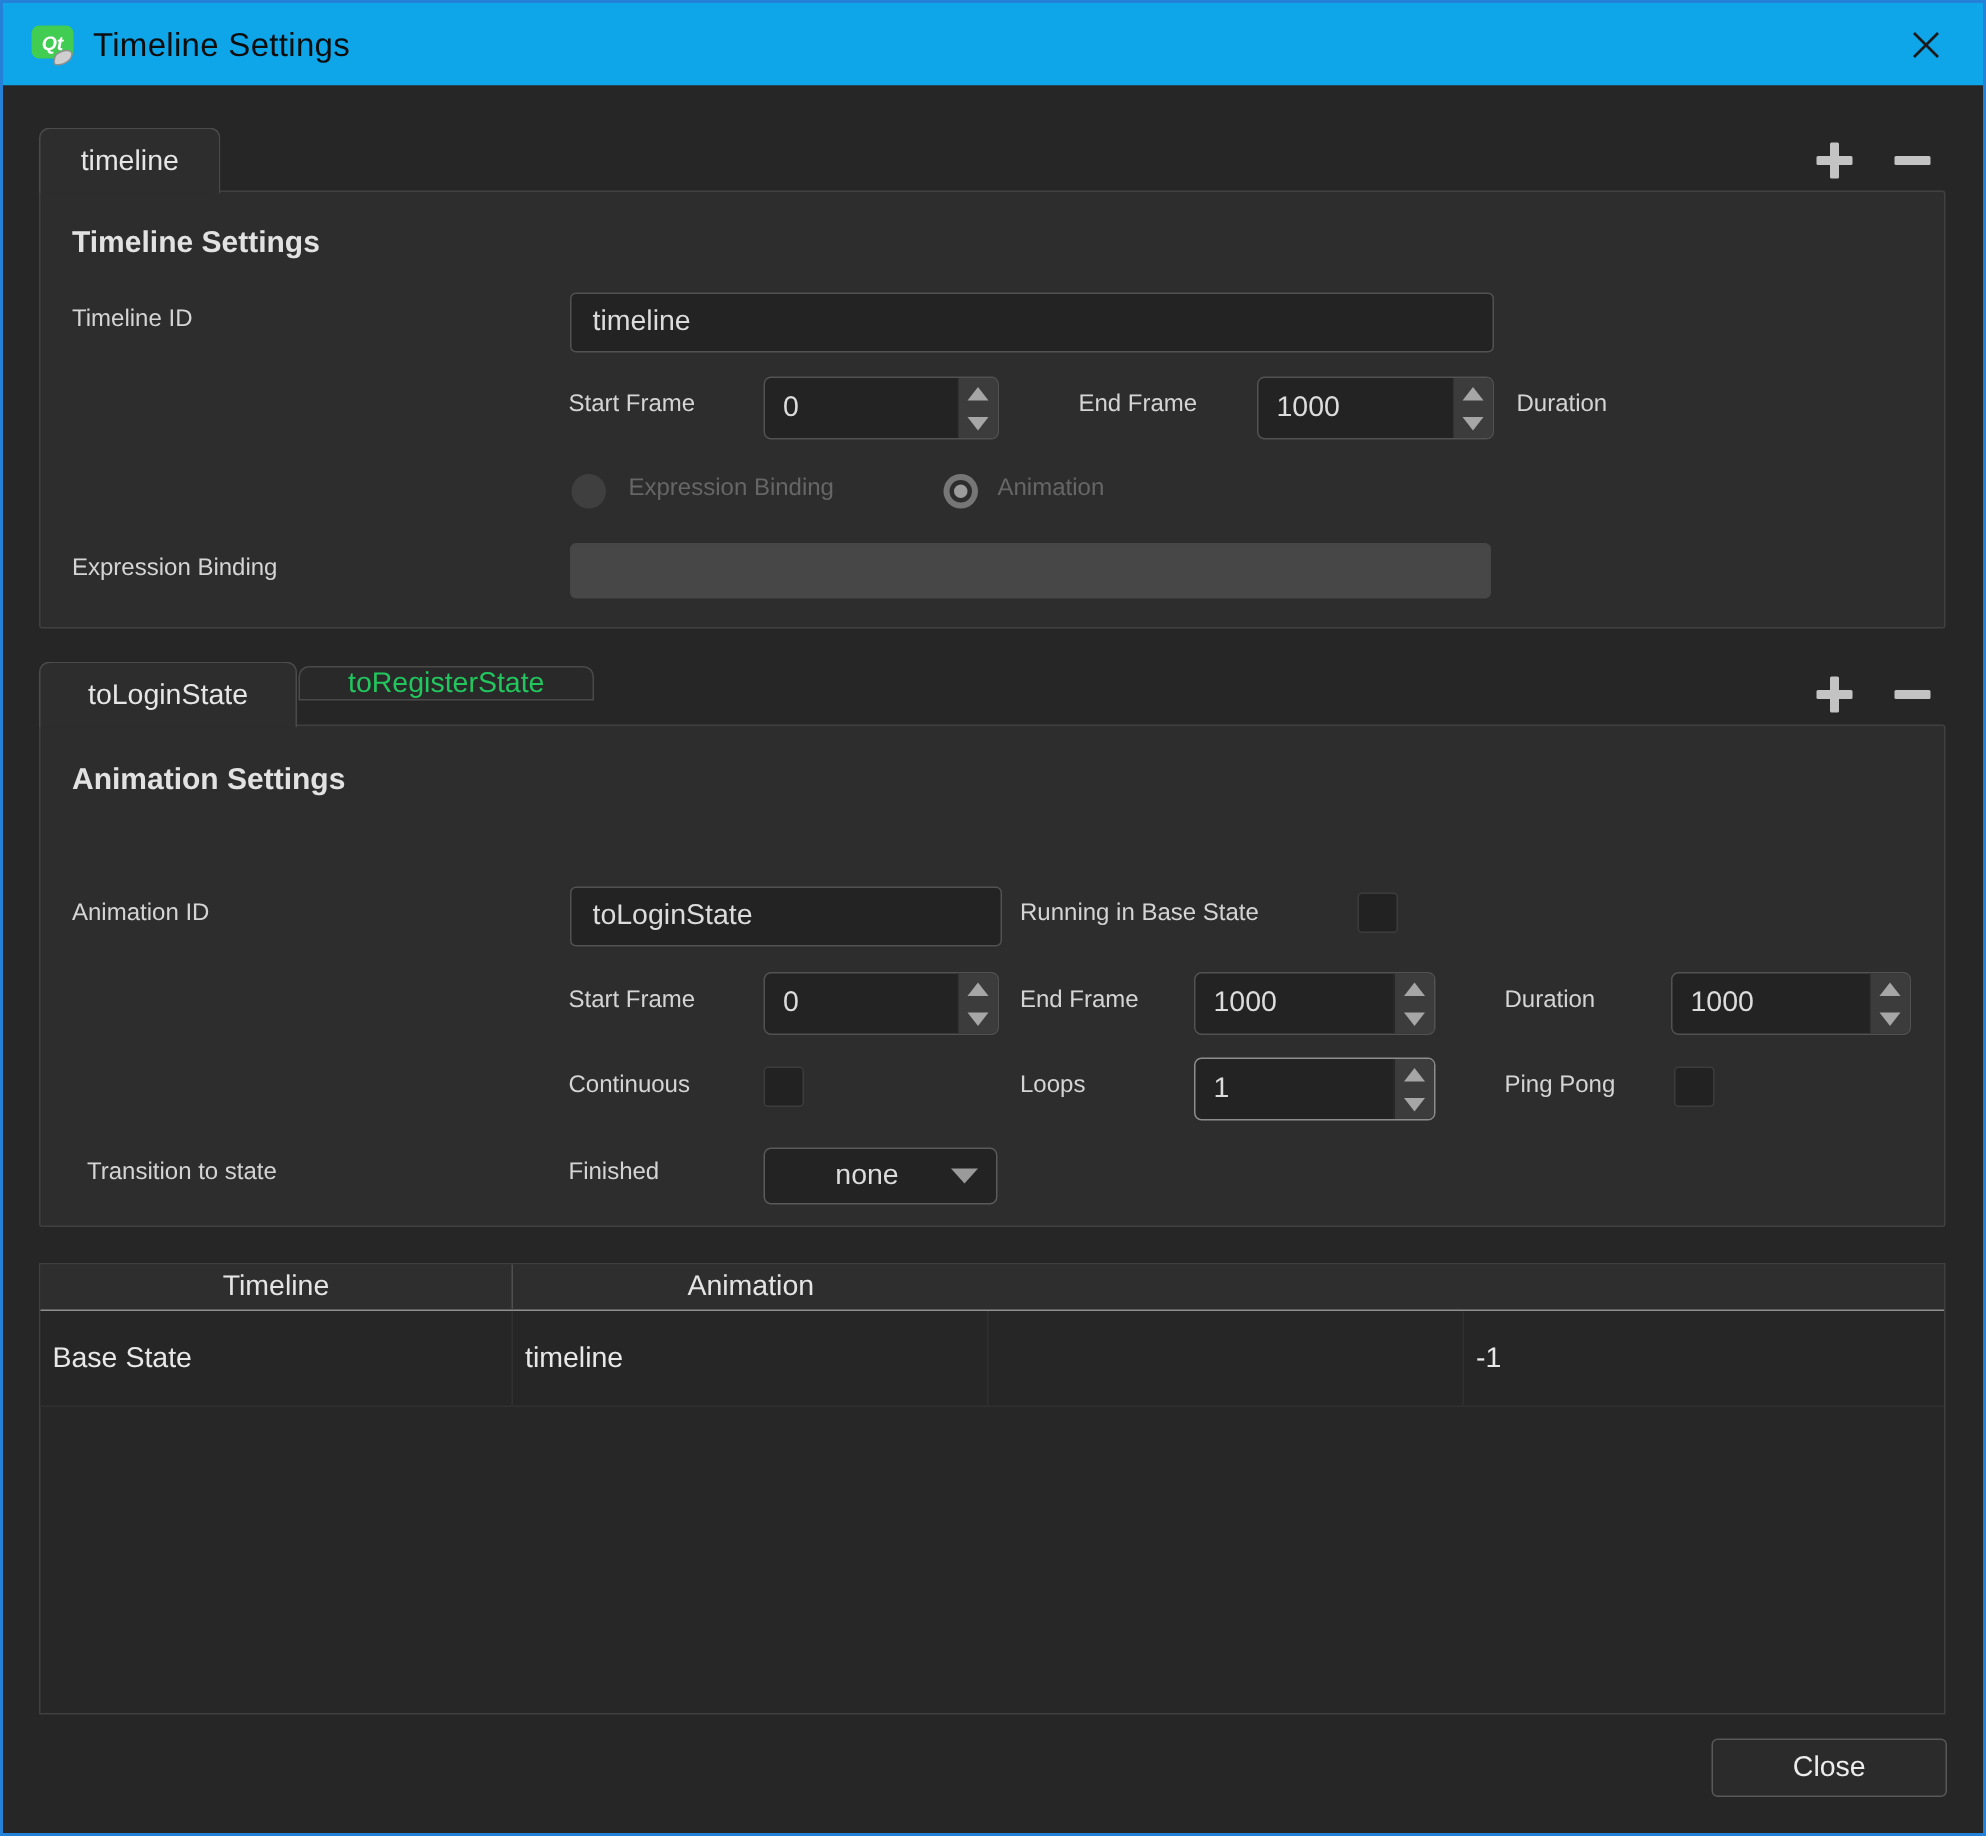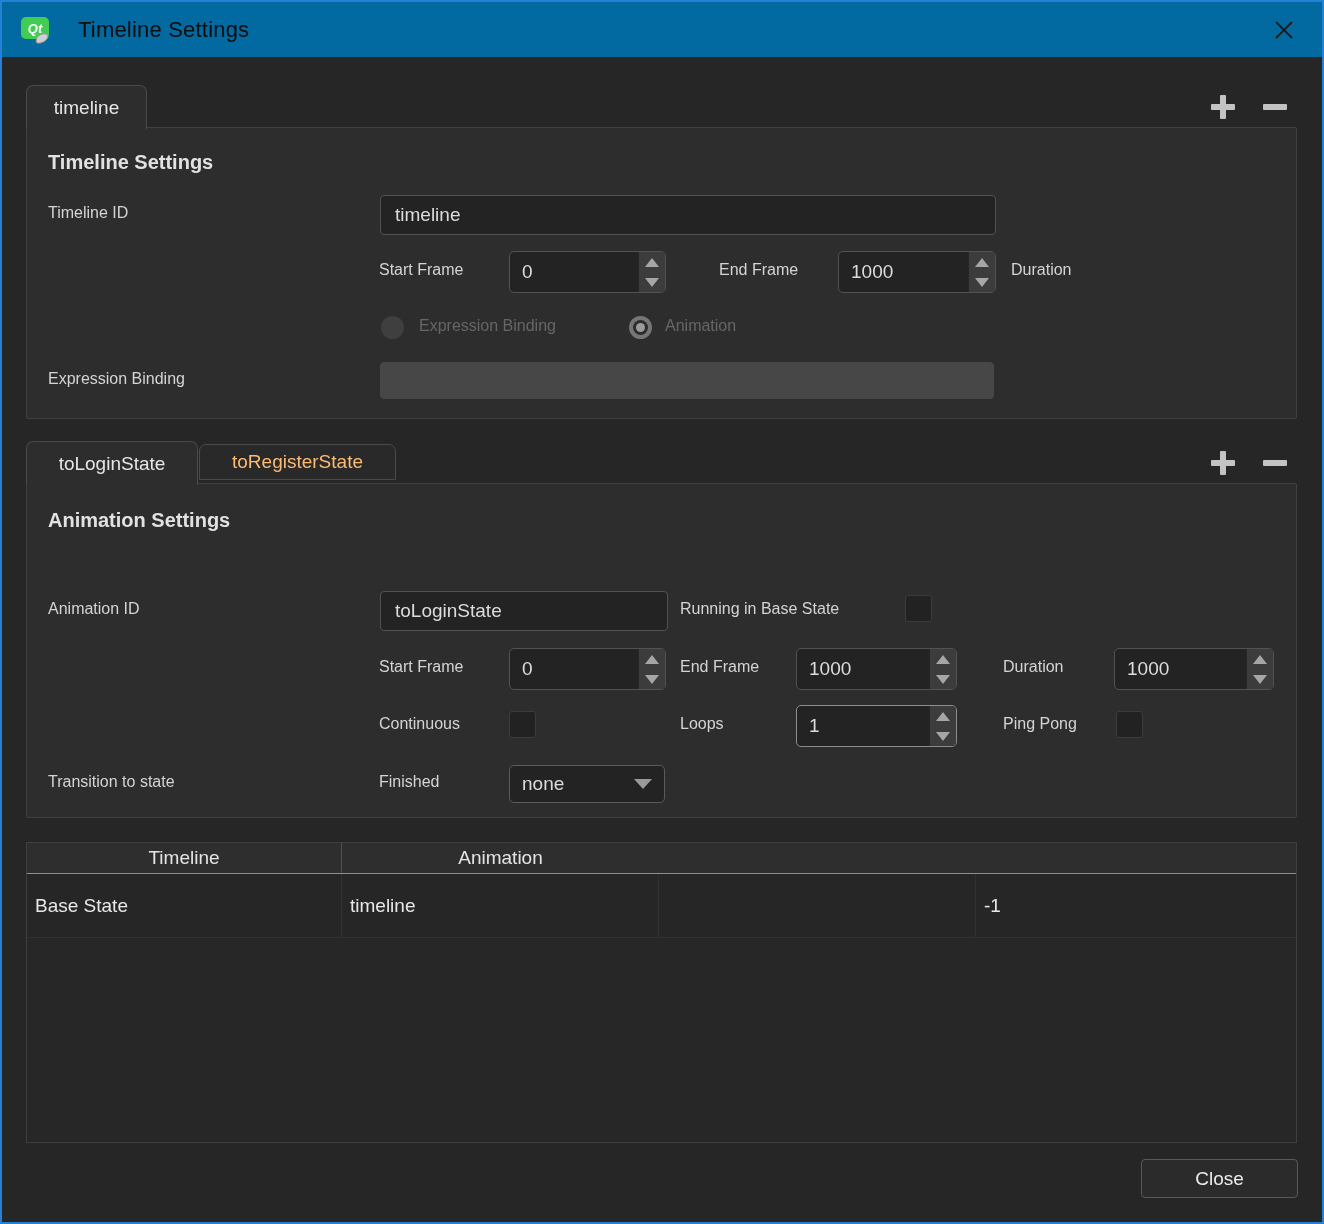--- a/index.html
+++ b/index.html
@@ -6,22 +6,22 @@
   html,body { width:1324px; height:1224px; background:#1b1b1b; }
   body { font-family:"Liberation Sans", sans-serif; }
 
   .window {
     position:relative; width:1324px; height:1224px;
     border:2px solid #2580d8; background:#262626; overflow:hidden;
   }
 
   
   .titlebar {
-    position:relative; height:55px; background:#0369a1;
-    display:flex; align-items:center; padding-left:18px;gap:16px;
+    position:relative; height:55px; background:#0ea5e9;
+    display:flex; align-items:center; padding-left:18px;
   }
   .titlebar .app-icon { width:32px; height:32px; margin-right:10px; }
   .titlebar .title { font-size:22px; color:#0d0d0d; letter-spacing:0.2px; }
   .titlebar .win-close {
     position:absolute; right:8px; top:0; width:60px; height:55px;
     display:flex; align-items:center; justify-content:center; cursor:pointer;
   }
 
   
   .dialog-body { position:relative; width:1320px; height:1165px; background:#262626; }
@@ -29,21 +29,21 @@
   
   .tabbar { position:absolute; left:24px; right:25px; height:43px; }
   .tab {
     position:absolute; top:0; height:42px; padding:0 26px;
     display:flex; align-items:center; justify-content:center;
     font-size:19px; color:#e6e6e6;
     background:#2b2b2b; border:1px solid #4a4a4a;
     border-radius:7px 7px 0 0; cursor:pointer;
   }
   .tab.active { background:#2d2d2d; height:44px; border-bottom:none; z-index:3; }
-  .tab.inactive { top:3px; height:36px; background:#292929; color:#fdba74; }
+  .tab.inactive { top:3px; height:23px; background:#292929; color:#22c55e; }
   .tab-actions {
     position:absolute; right:8px; top:8px; display:flex; gap:24px; align-items:center; z-index:2;
   }
   .icon-btn { width:28px; height:28px; position:relative; cursor:pointer; }
   .icon-plus::before, .icon-plus::after {
     content:""; position:absolute; background:#c3c3c3; border-radius:1px;
   }
   .icon-plus::before { left:11px; top:2px; width:6px; height:24px; }
   .icon-plus::after  { left:2px; top:11px; width:24px; height:6px; }
   .icon-minus::after {
@@ -95,21 +95,21 @@
 
   
   .checkbox {
     position:absolute; width:27px; height:27px; background:#222222;
     border:1px solid #3c3c3c; border-radius:3px; cursor:pointer;
   }
 
   
   .combo {
     position:absolute; height:38px; background:#232323; border:1px solid #5a5a5a;
-    border-radius:5px; display:flex; align-items:center; padding:0 12px; cursor:pointer;
+    border-radius:5px; display:flex; align-items:center; padding:0 12px; cursor:pointer;text-align:center;
   }
   .combo .combo-val { flex:1; font-size:19px; color:#dcdcdc; }
   .combo .tri-down { border-left-width:9px; border-right-width:9px; border-top-width:10px; border-top-color:#9a9a9a; }
 
   
   .states-table {
     position:absolute; left:24px; right:25px; top:785px; height:301px;
     background:#272727; border:1px solid #3f3f3f; display:flex; flex-direction:column;
   }
   .thead {
@@ -282,21 +282,21 @@
               <i class="tri-up"></i>
             </div>
           <div class="spin-down">
               <i class="tri-down"></i>
             </div>
         </div>
       </div>
       <div class="field-label" style="left:976px; top:231px;">Ping Pong</div>
       <div class="checkbox" style="left:1089px; top:227px;"></div>
 
-      <div class="field-label" style="left:21px; top:289px;">Transition to state</div>
+      <div class="field-label" style="left:31px; top:289px;">Transition to state</div>
       <div class="field-label" style="left:352px; top:289px;">Finished</div>
       <div class="combo" style="left:482px; top:281px; width:156px;">
         <span class="combo-val">none</span>
         <i class="tri-down"></i>
       </div>
     </div>
 
     <div class="states-table">
       <div class="thead">
         <div class="th">Timeline</div>

